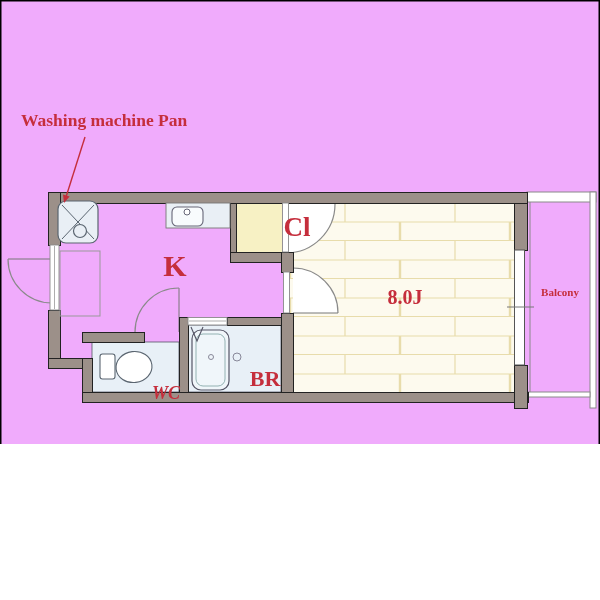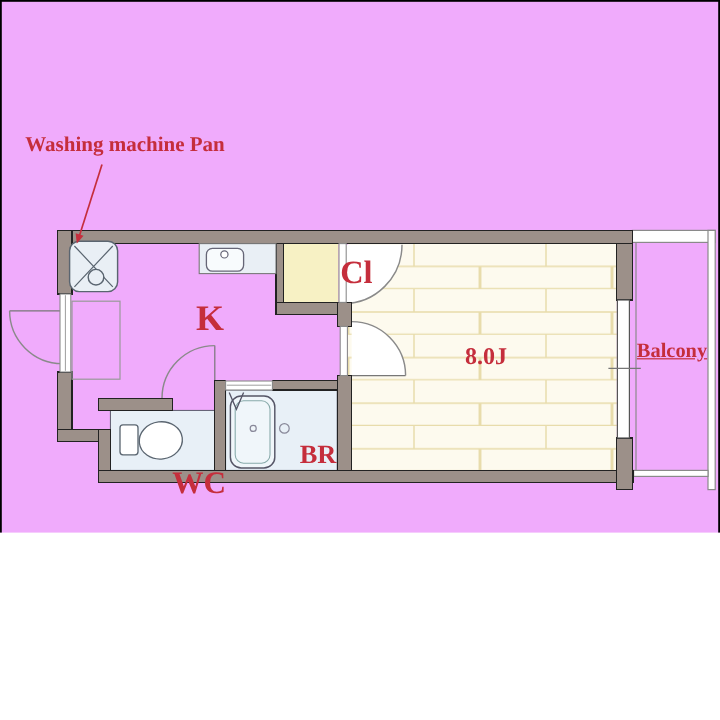--- a/index.html
+++ b/index.html
@@ -128,16 +128,16 @@
     <rect x="555" y="573.5" width="9" height="9" fill="#000"></rect>
   </g>
 
   <rect x="0.75" y="0.75" width="598.5" height="598.5" fill="none" stroke="#000" stroke-width="1.5"></rect>
 </svg>
 
   <span class="lbl annot" style="left:21px;top:112px;font-size:17.5px;">Washing machine Pan</span>
   <span class="lbl" style="left:175px;top:266px;font-size:30px;">K</span>
   <span class="lbl" style="left:259px;top:227px;font-size:27px;margin-left:38px;">Cl</span>
   <span class="lbl" style="left:405px;top:297px;font-size:20px;">8.0J</span>
-  <span class="lbl" style="left:166px;top:403px;font-size:26px;">WC</span>
+  <span class="lbl" style="left:166px;top:393px;font-size:18px;font-style:italic;">WC</span>
   <span class="lbl" style="left:265px;top:379px;font-size:22px;">BR</span>
-  <span class="lbl" style="left:560px;top:292px;font-size:17px;text-decoration:underline;">Balcony</span>
+  <span class="lbl" style="left:560px;top:292px;font-size:11px;">Balcony</span>
 </div>
 
 </body></html>

